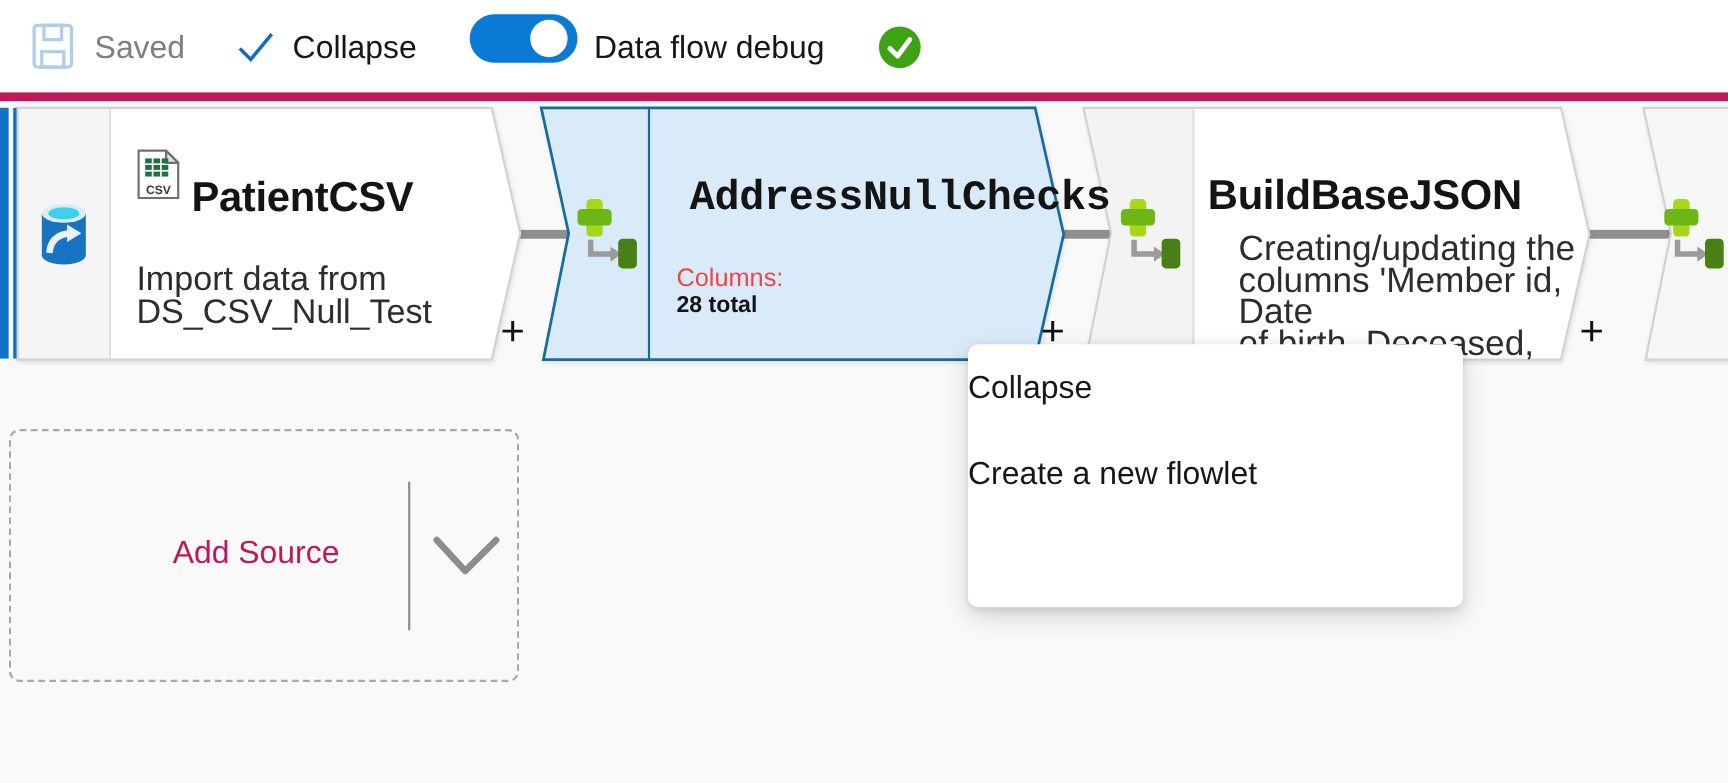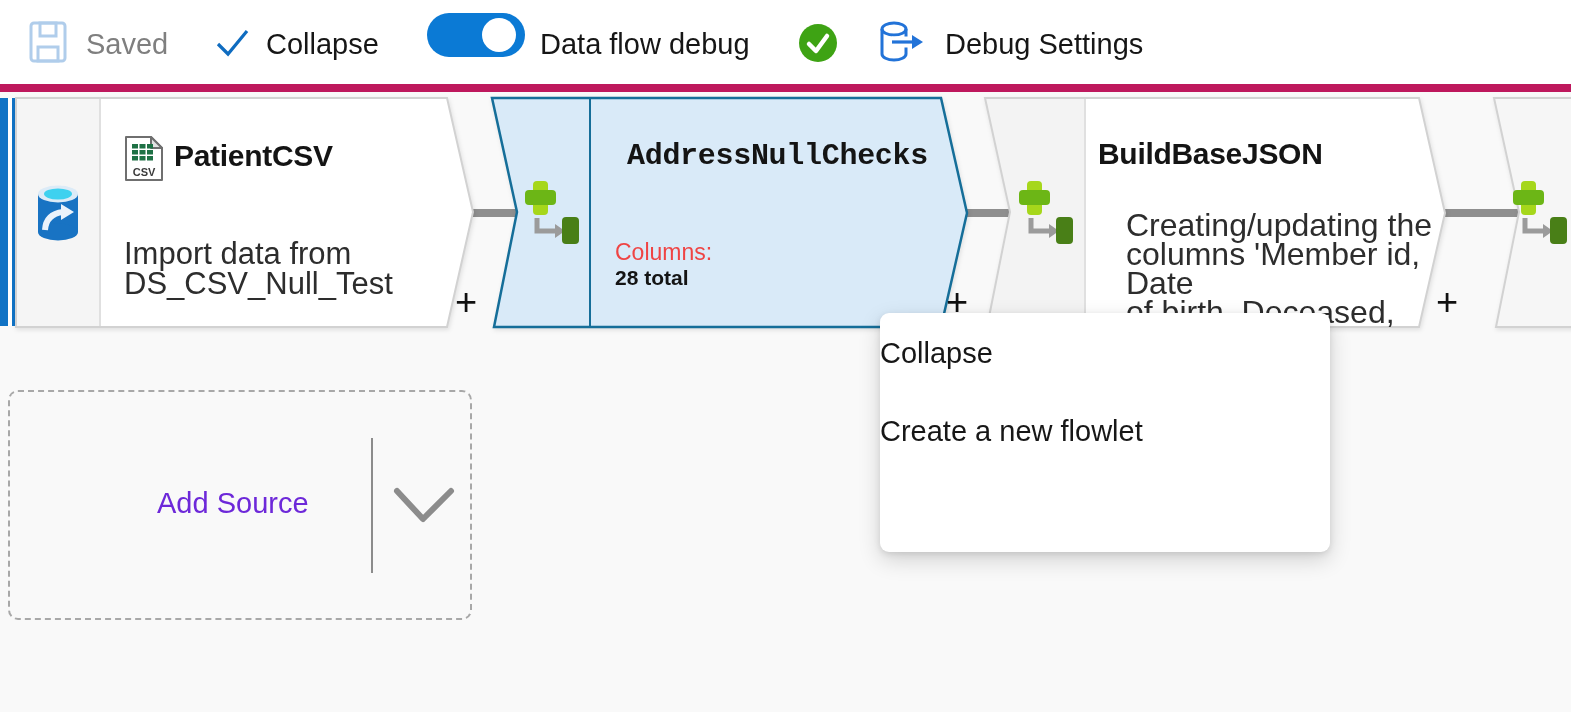--- a/index.html
+++ b/index.html
@@ -13,21 +13,21 @@
   
   #toolbar{position:absolute;left:0;top:0;width:1571px;height:84px;background:#ffffff;border-bottom:8px solid #be185d;z-index:20;}
   .tb-label{position:absolute;top:26px;height:36px;line-height:36px;font-size:29px;color:#161616;white-space:nowrap;}
   .tb-group{position:absolute;top:0;height:84px;cursor:pointer;}
   
   #toggle{position:absolute;left:427px;top:13px;width:98px;height:44px;border-radius:22px;background:#0b7ad5;cursor:pointer;}
   #toggle .knob{position:absolute;left:55px;top:5px;width:34px;height:34px;border-radius:50%;background:#ffffff;}
   
   .edge{position:absolute;height:8px;background:#8f8f8f;z-index:1;}
   .node-svg{position:absolute;z-index:2;filter:drop-shadow(1px 2px 2px rgba(0,0,0,0.10));}
-  .node-title{position:absolute;z-index:3;font-size:30px;font-weight:700;color:#141414;white-space:nowrap;letter-spacing:-0.3px;}
+  .node-title{position:absolute;z-index:3;font-size:38px;font-weight:700;color:#141414;white-space:nowrap;letter-spacing:-0.3px;margin-top:20px;}
   .node-desc{position:absolute;z-index:3;font-size:31px;line-height:30px;color:#2d2d2d;white-space:pre-line;}
   .node-plus{position:absolute;z-index:3;font-size:38px;font-weight:300;color:#111;line-height:36px;cursor:pointer;}
   .muted{color:#ef4444;}
   
   #add-source{position:absolute;left:8px;top:390px;width:460px;height:226px;border:2px dashed #a8a8a8;border-radius:10px;cursor:pointer;z-index:2;}
   #add-source-divider{position:absolute;left:371px;top:438px;width:2px;height:135px;background:#8c8c8c;z-index:3;}
   
   #context-menu{position:absolute;left:880px;top:313px;width:450px;height:238px;background:#ffffff;border-radius:9px;
     box-shadow:0 8px 22px rgba(0,0,0,0.16),0 2px 6px rgba(0,0,0,0.10);z-index:40;padding-top:1px;}
   .menu-item{height:78px;line-height:78px;padding-left:0;font-size:29px;color:#171717;cursor:pointer;white-space:nowrap;}
@@ -57,30 +57,20 @@
   <div id="toggle">
     <div class="knob"></div>
   </div>
   <div class="tb-label" style="left:540px;">Data flow debug</div>
 
   <svg class="abs" style="left:798px;top:23px;" width="40" height="40" viewBox="0 0 40 40">
     <circle cx="20" cy="20" r="19" fill="#3ea314"></circle>
     <polyline points="11,21 18,28 29,13" fill="none" stroke="#ffffff" stroke-width="4.5" stroke-linecap="round" stroke-linejoin="round"></polyline>
   </svg>
 
-  <div class="tb-group" style="left:879px;width:290px;">
-    <svg class="abs" style="left:0;top:21px;" width="50" height="42" viewBox="0 0 50 42">
-      <ellipse cx="15" cy="8" rx="12" ry="6" fill="none" stroke="#2273d8" stroke-width="3"></ellipse>
-      <path d="M3,8 V33 a12,6 0 0 0 24,0 V8" fill="none" stroke="#2273d8" stroke-width="3"></path>
-      <line x1="13" y1="21" x2="38" y2="21" stroke="#ffffff" stroke-width="11"></line>
-      <line x1="13" y1="21" x2="34" y2="21" stroke="#2273d8" stroke-width="3.2"></line>
-      <polygon points="33,14 33,28 44,21" fill="#2273d8"></polygon>
-    </svg>
-    <div class="tb-label" style="left:66px;">Debug Settings</div>
-  </div>
 </div>
 
 <div>
 
   <div class="bluebar" style="left:0;top:98px;width:8px;height:228px;"></div>
   <div class="abs" style="left:8px;top:98px;width:4px;height:228px;background:#ffffff;z-index:2;"></div>
   <div class="bluebar" style="left:12px;top:98px;width:4px;height:228px;"></div>
 
   <div class="edge" style="left:450px;top:209px;width:70px;"></div>
   <div class="edge" style="left:950px;top:209px;width:64px;"></div>
@@ -172,21 +162,21 @@
     <svg class="abs" style="left:1512px;top:181px;z-index:3;" width="56" height="64" viewBox="0 0 56 64">
       <rect x="9" y="0" width="15" height="34" rx="4" fill="#a6d71b"></rect>
       <rect x="1" y="9" width="31" height="15" rx="4" fill="#6cb616"></rect>
       <polyline points="13,37 13,50 33,50" fill="none" stroke="#9b9b9b" stroke-width="5"></polyline>
       <polygon points="31,43 31,57 41,50" fill="#9b9b9b"></polygon>
       <rect x="38" y="36" width="17" height="27" rx="4" fill="#497f17"></rect>
     </svg>
   </div>
 
   <div id="add-source"></div>
-  <div class="lbl abs" id="add-source-label" style="left:157px;top:487px;font-size:29px;color:#6d28d9;z-index:3;">Add Source</div>
+  <div class="lbl abs" id="add-source-label" style="left:157px;top:487px;font-size:29px;color:#be185d;z-index:3;">Add Source</div>
   <div id="add-source-divider"></div>
   <svg class="abs" style="left:393px;top:487px;z-index:3;cursor:pointer;" width="62" height="40" viewBox="0 0 62 40">
     <polyline points="4,4 30,32 58,4" fill="none" stroke="#8c8c8c" stroke-width="6" stroke-linecap="round" stroke-linejoin="round"></polyline>
   </svg>
 
   <div id="context-menu">
     <div class="menu-item">Collapse</div>
     <div class="menu-item">Create a new flowlet</div>
   </div>
 

